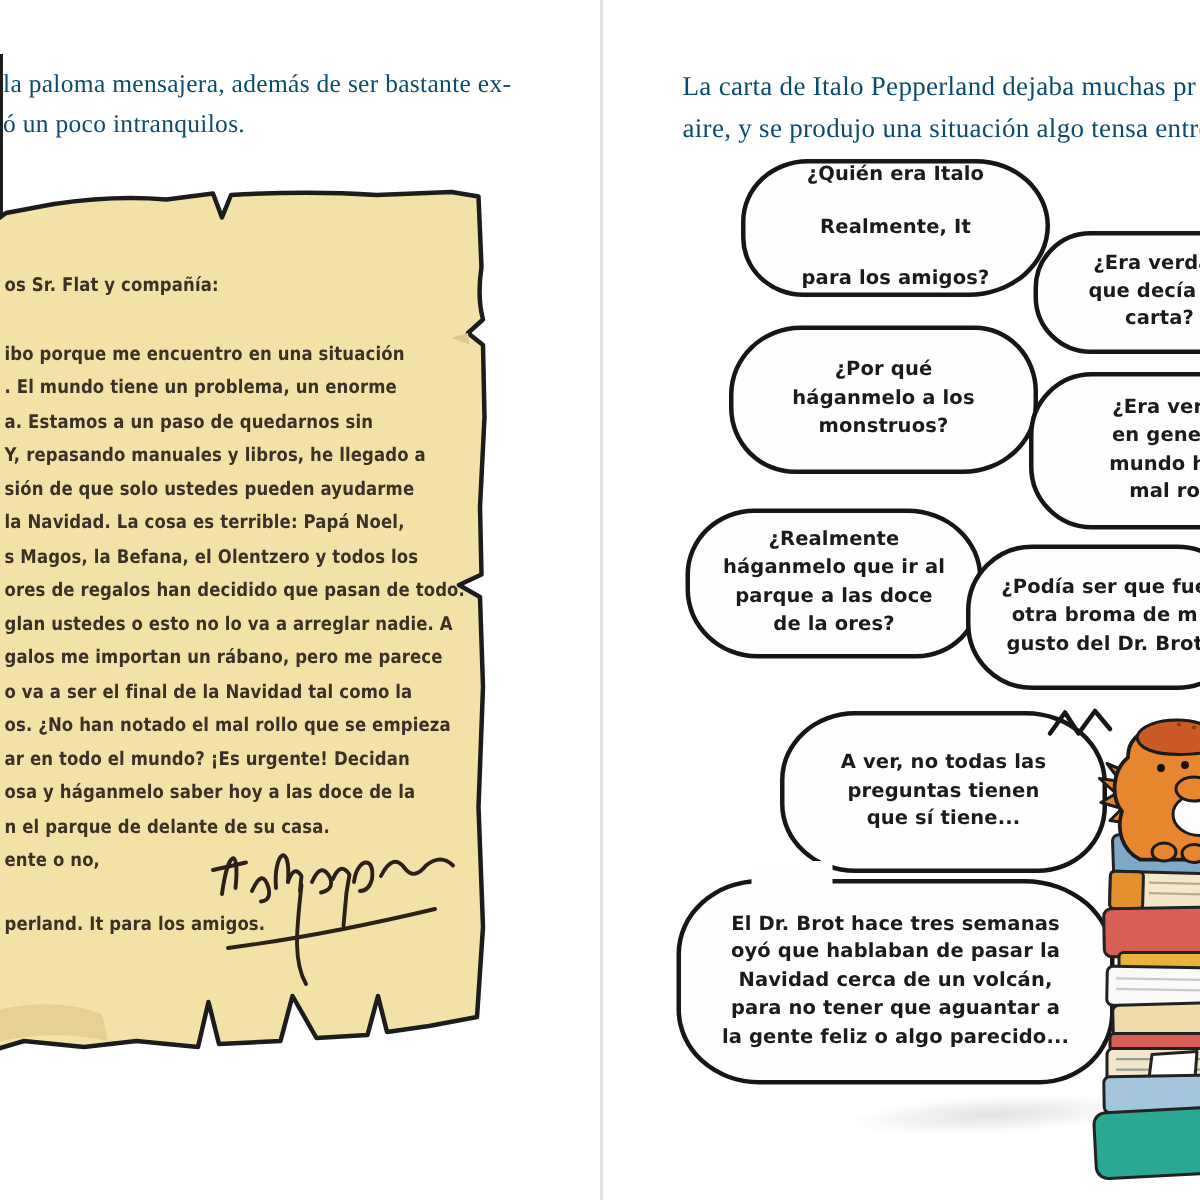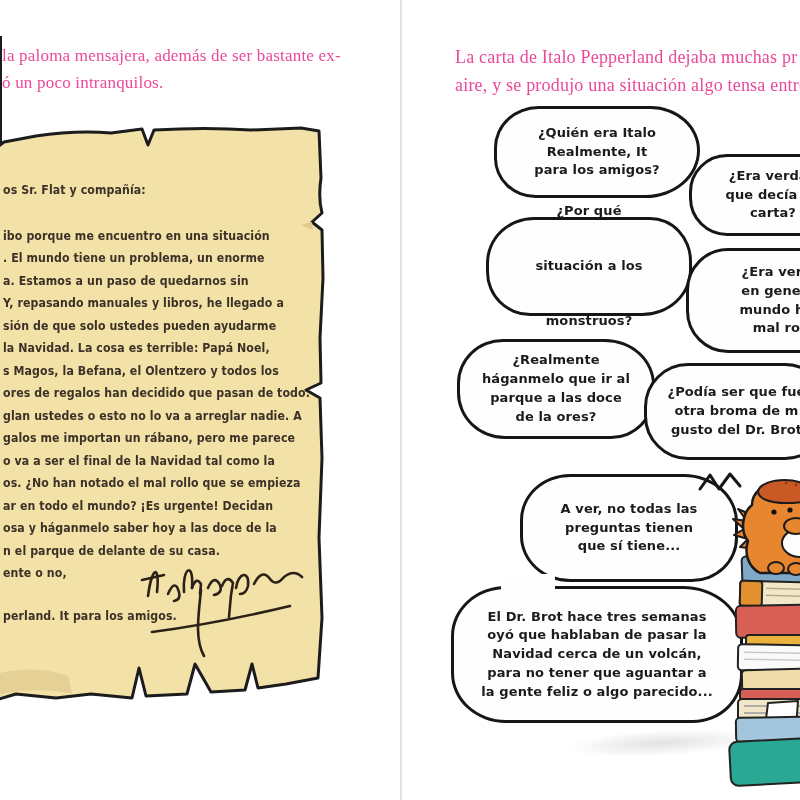--- a/index.html
+++ b/index.html
@@ -1,19 +1,19 @@
 <!DOCTYPE html>
 <html><head>
 <meta charset="utf-8">
 <style>
   html,body{margin:0;padding:0;background:#fff;}
   .canvas{position:relative;width:800px;height:800px;background:#ffffff;overflow:hidden;
           font-family:"DejaVu Sans",sans-serif;}
   
-  .intro{position:absolute;color:#ec4899;font-family:"Liberation Serif","DejaVu Serif",serif;}
+  .intro{position:absolute;color:#0c4a6e;font-family:"Liberation Serif","DejaVu Serif",serif;}
   .intro-left{left:2px;top:42px;font-size:17px;line-height:27px;letter-spacing:.2px;width:360px;}
   .intro-right{left:455px;top:44px;font-size:18px;line-height:27.5px;width:420px;letter-spacing:.2px;}
   
   .gutter{position:absolute;left:400px;top:0;width:2px;height:800px;background:#e2e2e2;}
   .edge-line{position:absolute;left:0;top:36px;width:2px;height:158px;background:#1d1d1d;}
   
   .letter-svg{position:absolute;left:-4px;top:118px;width:340px;height:595px;}
   .letter-text{position:absolute;left:3px;top:179px;width:380px;
                transform:scaleX(.88);transform-origin:left top;
                font-weight:bold;font-size:12.5px;line-height:22.5px;color:#3c3127;letter-spacing:.1px;}
@@ -89,35 +89,35 @@
       <path d="M116,36 q8,-16 16,-5 q6,8 14,-2 q10,-8 18,0"></path>
       <path d="M14,84 C60,78 110,68 152,58"></path>
     </g>
   </svg>
 
   <div class="intro intro-right">
     <div>La carta de Italo Pepperland dejaba muchas pr</div>
     <div>aire, y se produjo una situación algo tensa entre n</div>
   </div>
 
-  <div class="bubble" style="left:494px;top:106px;width:206px;height:92px;border-radius:45px 50px 55px 42px / 42px 45px 48px 40px;">
+  <div class="bubble" style="left:494px;top:106px;width:206px;height:92px;border-radius:45px 50px 55px 42px / 42px 45px 48px 40px;gap:16px;">
     <div>¿Quién era Italo</div>
     <div>Realmente, It</div>
     <div>para los amigos?</div>
   </div>
 
   <div class="bubble" style="left:689px;top:154px;width:168px;height:82px;border-radius:38px;">
     <div>¿Era verdad</div>
     <div>que decía en</div>
     <div>carta?</div>
   </div>
 
-  <div class="bubble" style="left:486px;top:217px;width:206px;height:99px;border-radius:48px 42px 50px 44px / 46px 44px 46px 44px;gap:36px;">
+  <div class="bubble" style="left:486px;top:217px;width:206px;height:99px;border-radius:48px 42px 50px 44px / 46px 44px 46px 44px;">
     <div>¿Por qué</div>
-    <div>situación a los</div>
+    <div>háganmelo a los</div>
     <div>monstruos?</div>
   </div>
 
   <div class="bubble" style="left:686px;top:248px;width:190px;height:105px;border-radius:42px;">
     <div>¿Era verda</div>
     <div>en general</div>
     <div>mundo hab</div>
     <div>mal roll</div>
   </div>
 

